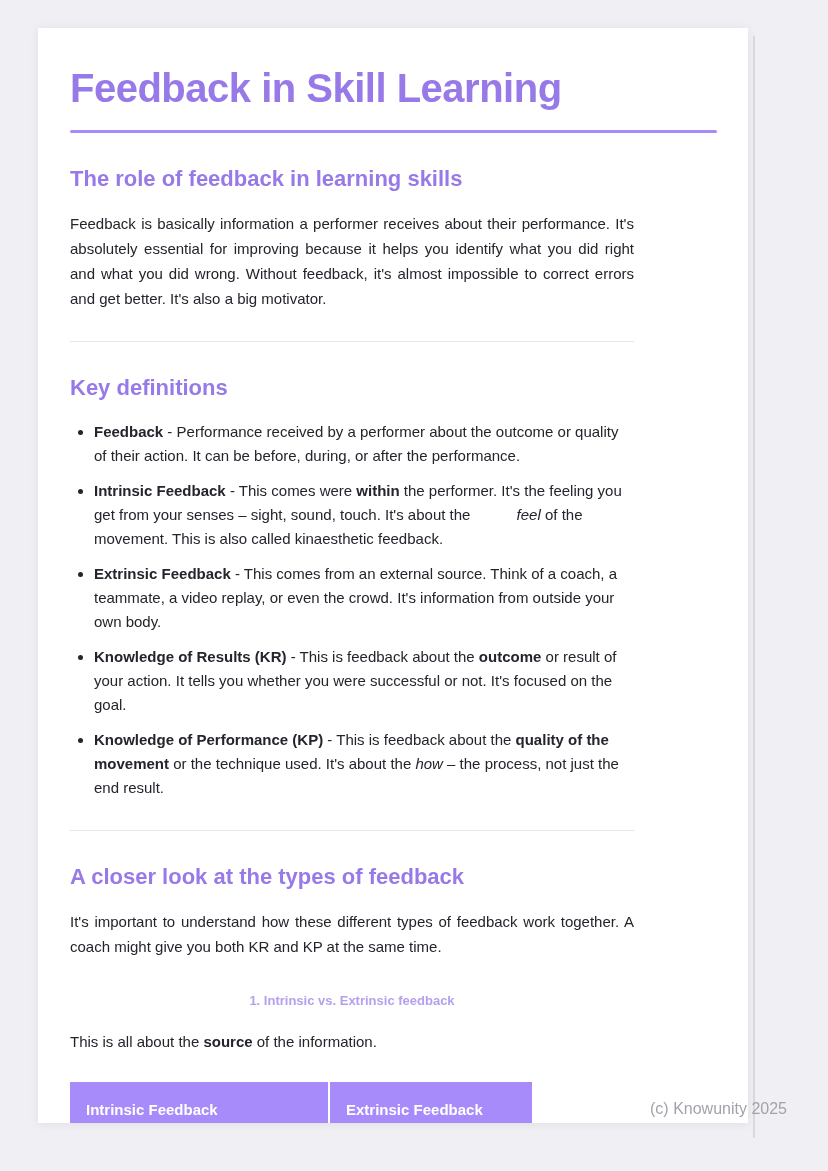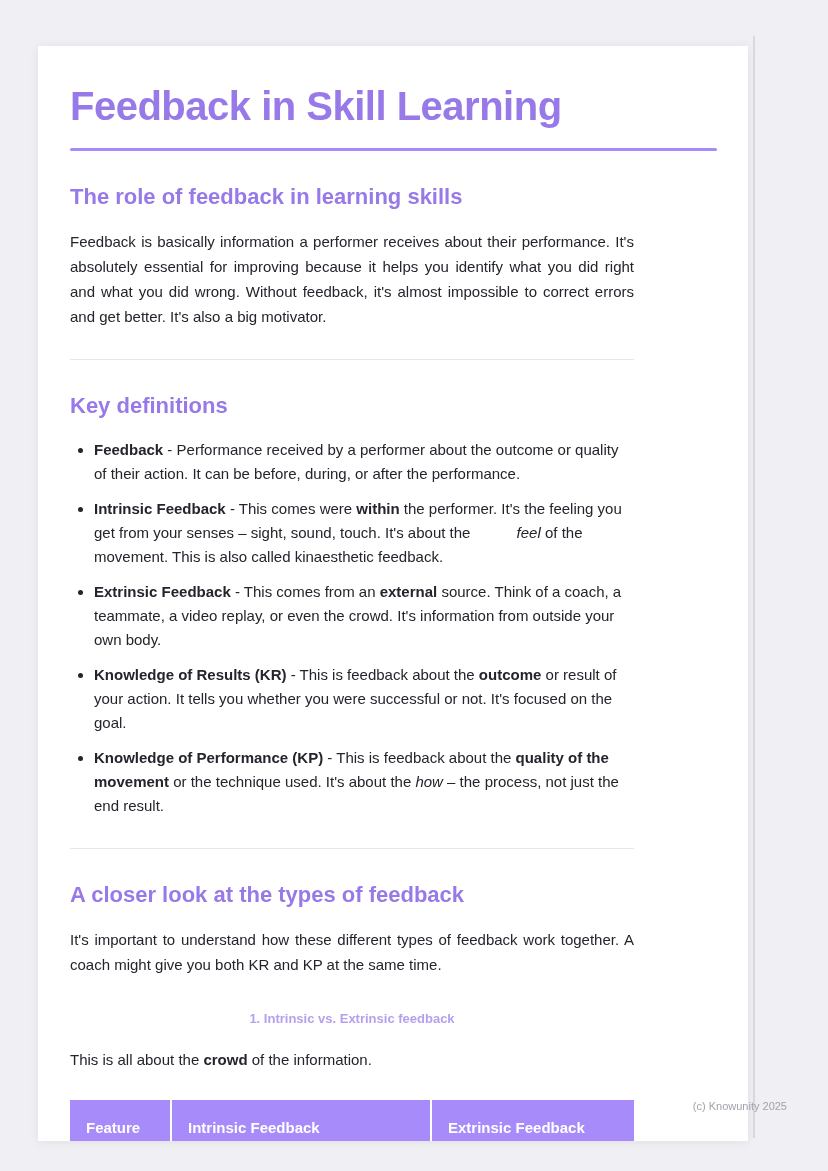--- a/index.html
+++ b/index.html
@@ -12,21 +12,21 @@
     overflow: hidden;
   }
   .canvas {
     position: relative;
     width: 828px;
     height: 1171px;
   }
   .page-card {
     position: absolute;
     left: 38px;
-    top: 46px;
+    top: 28px;
     width: 710px;
     height: 1095px;
     background: #ffffff;
     box-sizing: border-box;
     padding: 28px 0 0 32px;
     overflow: hidden;
     box-shadow: 0 1px 10px rgba(0,0,0,0.07);
   }
   .page-edge {
     position: absolute;
@@ -111,21 +111,21 @@
     padding-left: 16px;
     box-sizing: border-box;
   }
   .th-feature  { width: 100px; }
   .th-intrinsic { width: 258px; }
   .th-extrinsic { width: 202px; }
   .watermark {
     position: absolute;
     right: 41px;
     top: 1100px;
-    font-size: 11px;
+    font-size: 16px;
     color: #a3a2aa;
   }
 </style>
 </head>
 <body>
 
 <div class="canvas">
 
   <div class="page-card">
 
@@ -134,35 +134,34 @@
 
     <h2 class="section-heading">The role of feedback in learning skills</h2>
     <p class="body-text just">Feedback is basically information a performer receives about their performance. It's absolutely essential for improving because it helps you identify what you did right and what you did wrong. Without feedback, it's almost impossible to correct errors and get better. It's also a big motivator.</p>
 
     <hr class="divider">
 
     <h2 class="section-heading">Key definitions</h2>
     <ul class="def-list">
       <li><span style="font-weight: 700;">Feedback</span><span> - Performance received by a performer about the outcome or quality of their action. It can be before, during, or after the performance.</span></li>
       <li><span style="font-weight: 700;">Intrinsic Feedback</span><span> - This comes were </span><span style="font-weight: 700;">within</span><span> the performer. It's the feeling you get from your senses – sight, sound, touch. It's about the </span><span style="font-style: italic; margin-left: 42px;">feel</span><span> of the movement. This is also called kinaesthetic feedback.</span></li>
-      <li><span style="font-weight: 700;">Extrinsic Feedback</span><span> - This comes from an </span><span style="font-weight: 700;">external</span><span> source. Think of a coach, a teammate, a video replay, or even the crowd. It's information from outside your own body.</span></li>
+      <li><span style="font-weight: 700;">Extrinsic Feedback</span><span> - This comes from an </span><span style="font-weight: 400;">external</span><span> source. Think of a coach, a teammate, a video replay, or even the crowd. It's information from outside your own body.</span></li>
       <li><span style="font-weight: 700;">Knowledge of Results (KR)</span><span> - This is feedback about the </span><span style="font-weight: 700; margin-top: 20px;">outcome</span><span> or result of your action. It tells you whether you were successful or not. It's focused on the goal.</span></li>
       <li><span style="font-weight: 700;">Knowledge of Performance (KP)</span><span> - This is feedback about the </span><span style="font-weight: 700;">quality of the movement</span><span> or the technique used. It's about the </span><span style="font-style: italic;">how</span><span> – the process, not just the end result.</span></li>
     </ul>
 
     <hr class="divider">
 
     <h2 class="section-heading">A closer look at the types of feedback</h2>
     <p class="body-text just">It's important to understand how these different types of feedback work together. A coach might give you both KR and KP at the same time.</p>
 
     <h3 class="sub-heading">1. Intrinsic vs. Extrinsic feedback</h3>
-    <p class="body-text"><span>This is all about the </span><span style="font-weight: 700;">crowd</span><span> of the information.</span></p>
+    <p class="body-text"><span>This is all about the </span><span style="font-weight: 700;">source</span><span> of the information.</span></p>
 
     <div class="table-header">
-      <div class="th th-feature">Feature</div>
       <div class="th th-intrinsic">Intrinsic Feedback</div>
       <div class="th th-extrinsic">Extrinsic Feedback</div>
     </div>
 
   </div>
 
   <div class="page-edge"></div>
 
   <div class="watermark">(c) Knowunity 2025</div>
 

